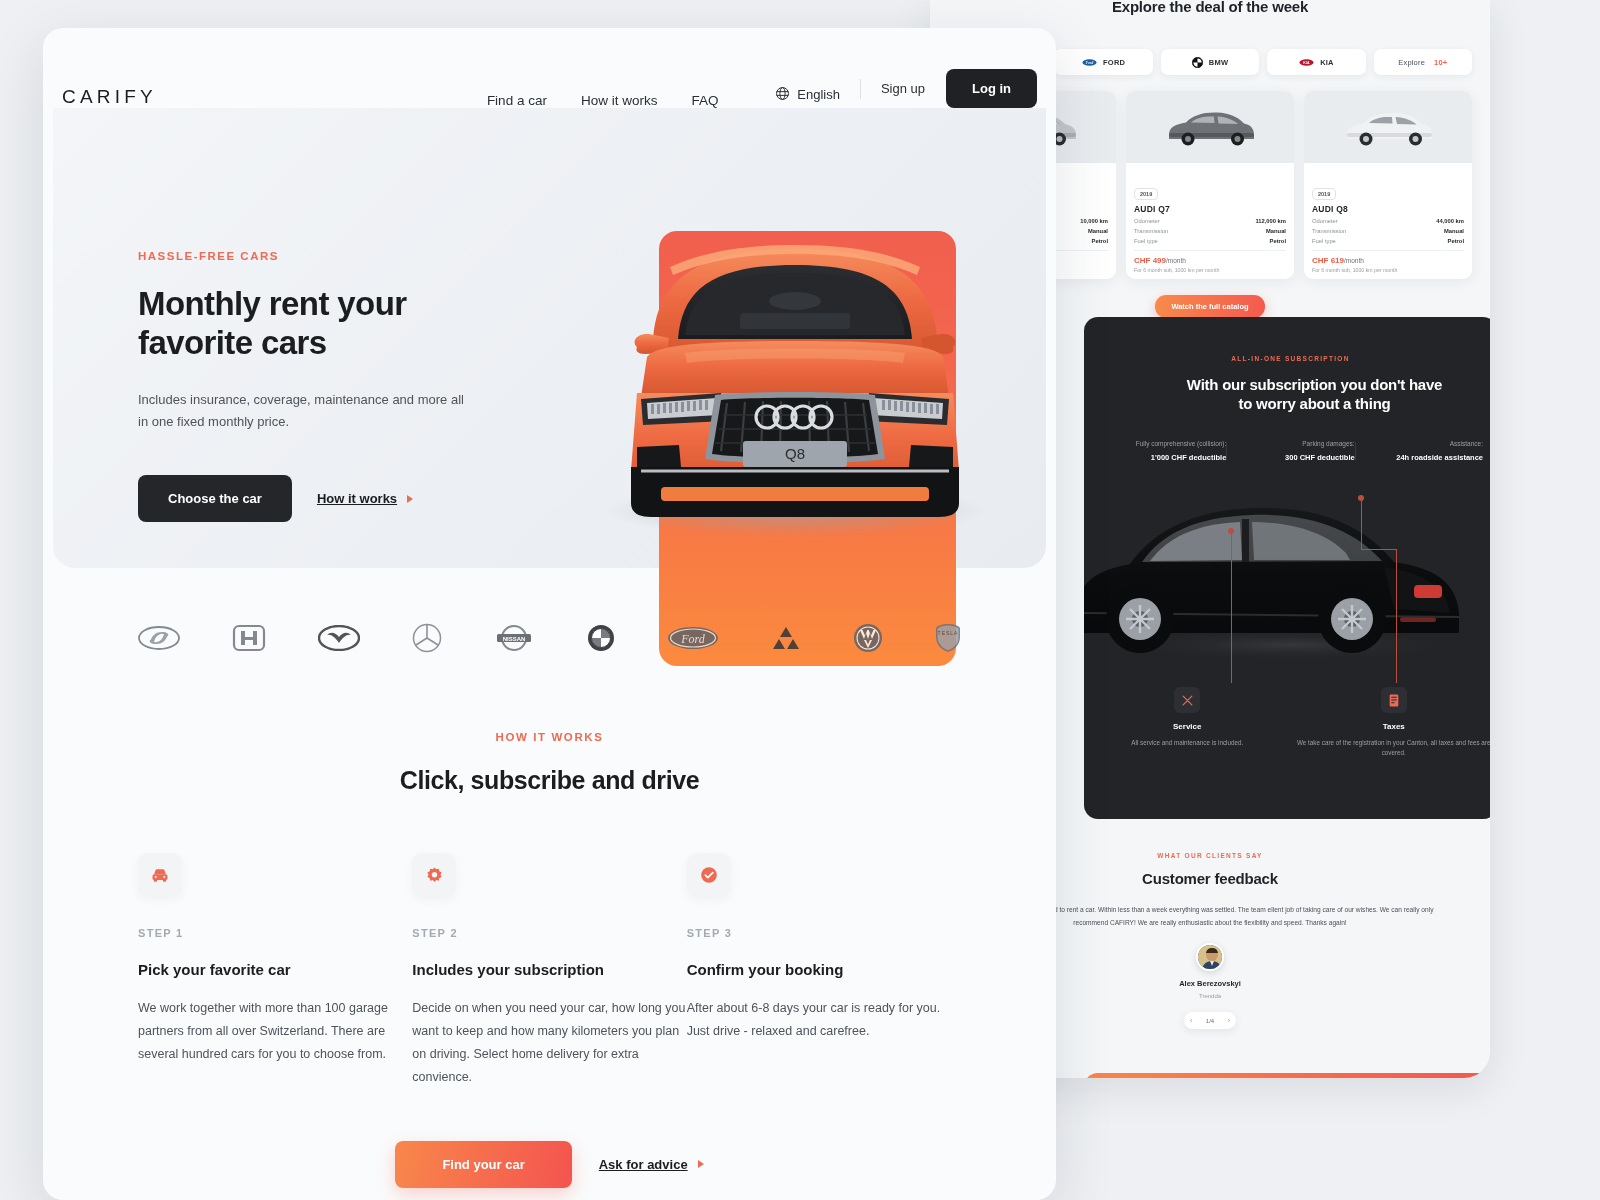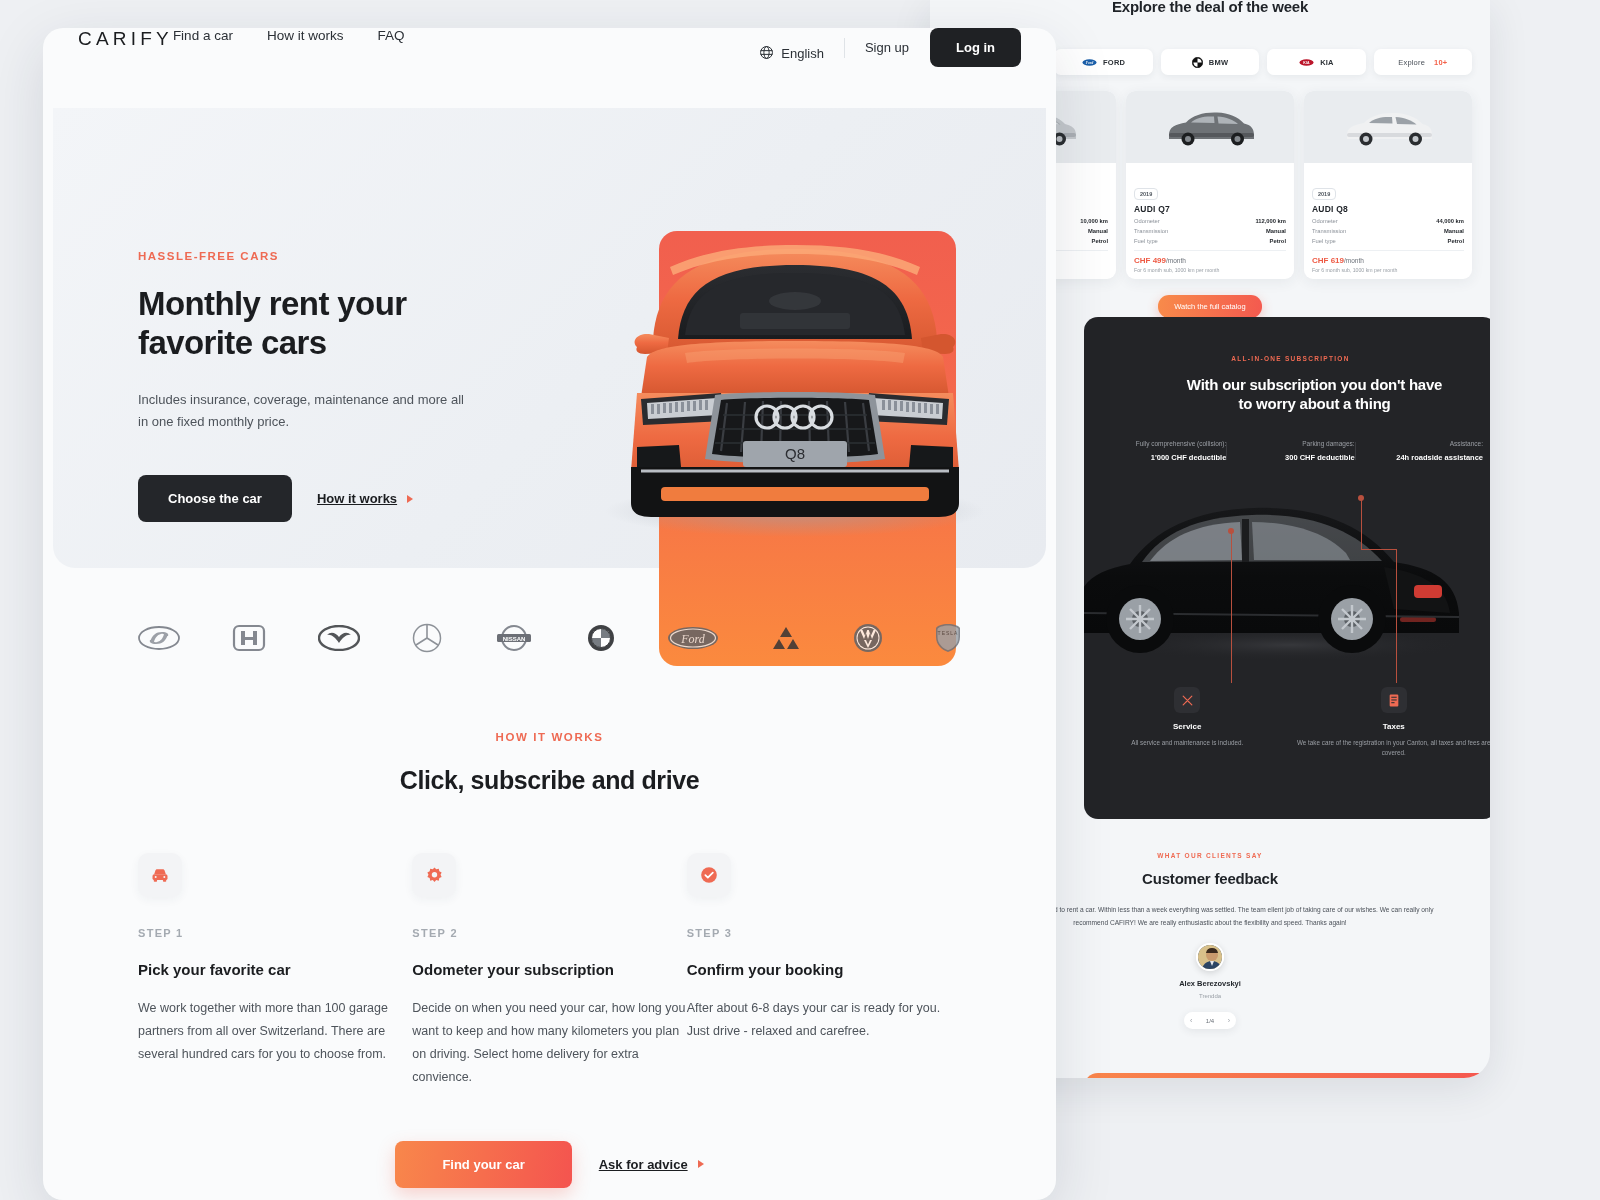--- a/index.html
+++ b/index.html
@@ -62,21 +62,21 @@
   .spec-row b { color: #1f2328; font-weight: 700; }
   .deal-divider { height: 1px; background: #edf0f3; margin: 6px 0 5px; }
   .deal-price { font-size: 8px; font-weight: 700; color: #ee5a44; }
   .deal-price span { color: #6a7078; font-weight: 400; font-size: 6.5px; }
   .deal-sub { font-size: 5.2px; color: #9aa0a7; margin-top: 2px; }
 
   .catalog-btn-wrap { display: flex; justify-content: center; margin-top: 16px; }
   .catalog-btn {
     background: linear-gradient(100deg,#f88b4a,#f4594f);
     color: #fff; border: none; border-radius: 11px;
-    font-size: 7.5px; font-weight: 400; padding: 7px 16px;
+    font-size: 7.5px; font-weight: 700; padding: 7px 16px;
     box-shadow: 0 4px 12px rgba(244,90,70,.32);
     cursor: pointer; font-family: inherit; text-align: center;
   }
 
   
   .dark-block {
     position: absolute; left: 154px; top: 317px; width: 413px; height: 502px;
     background: #232427; border-radius: 14px; overflow: hidden;
   }
   .dark-kicker {
@@ -155,26 +155,26 @@
 
   
   .page {
     position: absolute; left: 43px; top: 28px; width: 1013px; height: 1172px;
     background: #fafbfc; border-radius: 20px; overflow: hidden;
     box-shadow: 0 18px 60px rgba(30,40,60,.13);
   }
 
   
   .hdr {
-    height: 80px; display: flex; align-items: flex-start; padding: 0 35px;
+    height: 80px; display: flex; align-items: flex-end; padding: 0 19px; gap: 32px;
   }
   .logo {
     font-size: 19px; font-weight: 400; letter-spacing: 4.2px; color: #1b1d20;
   }
-  .nav { display: flex; gap: 34px; }
+  .nav { display: flex; gap: 34px; margin-left: 298px; }
   .nav a {
     font-size: 13.5px; color: #2b3036; text-decoration: none; cursor: pointer;
   }
   .hdr-right { margin-left: auto; display: flex; align-items: center; gap: 0; }
   .lang { display: flex; align-items: center; gap: 7px; font-size: 13px; color: #2b3036; cursor: pointer; margin-top: 12px; }
   .vdiv { width: 1px; height: 20px; background: #dfe3e7; margin: 0 20px; }
   .signup { font-size: 13px; color: #2b3036; text-decoration: none; cursor: pointer; margin-right: 21px; }
   .login {
     background: #1f2124; color: #fff; border: none; border-radius: 8px;
     font-size: 13px; font-weight: 600; padding: 12px 26px; cursor: pointer;
@@ -782,21 +782,21 @@
       </div>
 
       <div class="step">
         <div class="step-icon">
           <svg width="19" height="19" viewBox="0 0 24 24" fill="#ef6a53">
             <path d="M12 1.8 L14.2 4.2 L17.4 3.5 L18.1 6.7 L21 8.2 L19.6 11 L21 13.8 L18.1 15.3 L17.4 18.5 L14.2 17.8 L12 20.2 L9.8 17.8 L6.6 18.5 L5.9 15.3 L3 13.8 L4.4 11 L3 8.2 L5.9 6.7 L6.6 3.5 L9.8 4.2 Z"></path>
             <circle cx="12" cy="11" r="3.4" fill="#f3f4f6"></circle>
           </svg>
         </div>
         <div class="step-no">STEP 2</div>
-        <div class="step-h">Odometer your subscription</div>
+        <div class="step-h">Includes your subscription</div>
         <div class="step-p">Decide on when you need your car, how long you want to keep and how many kilometers you plan on driving. Select home delivery for extra convience.</div>
       </div>
 
       <div class="step">
         <div class="step-icon">
           <svg width="20" height="20" viewBox="0 0 24 24">
             <circle cx="12" cy="12" r="9.4" fill="#ef6a53"></circle>
             <path d="M7.6 12.2 L10.6 15.2 L16.6 9.2" fill="none" stroke="#fff" stroke-width="2.1" stroke-linecap="round" stroke-linejoin="round"></path>
           </svg>
         </div>

